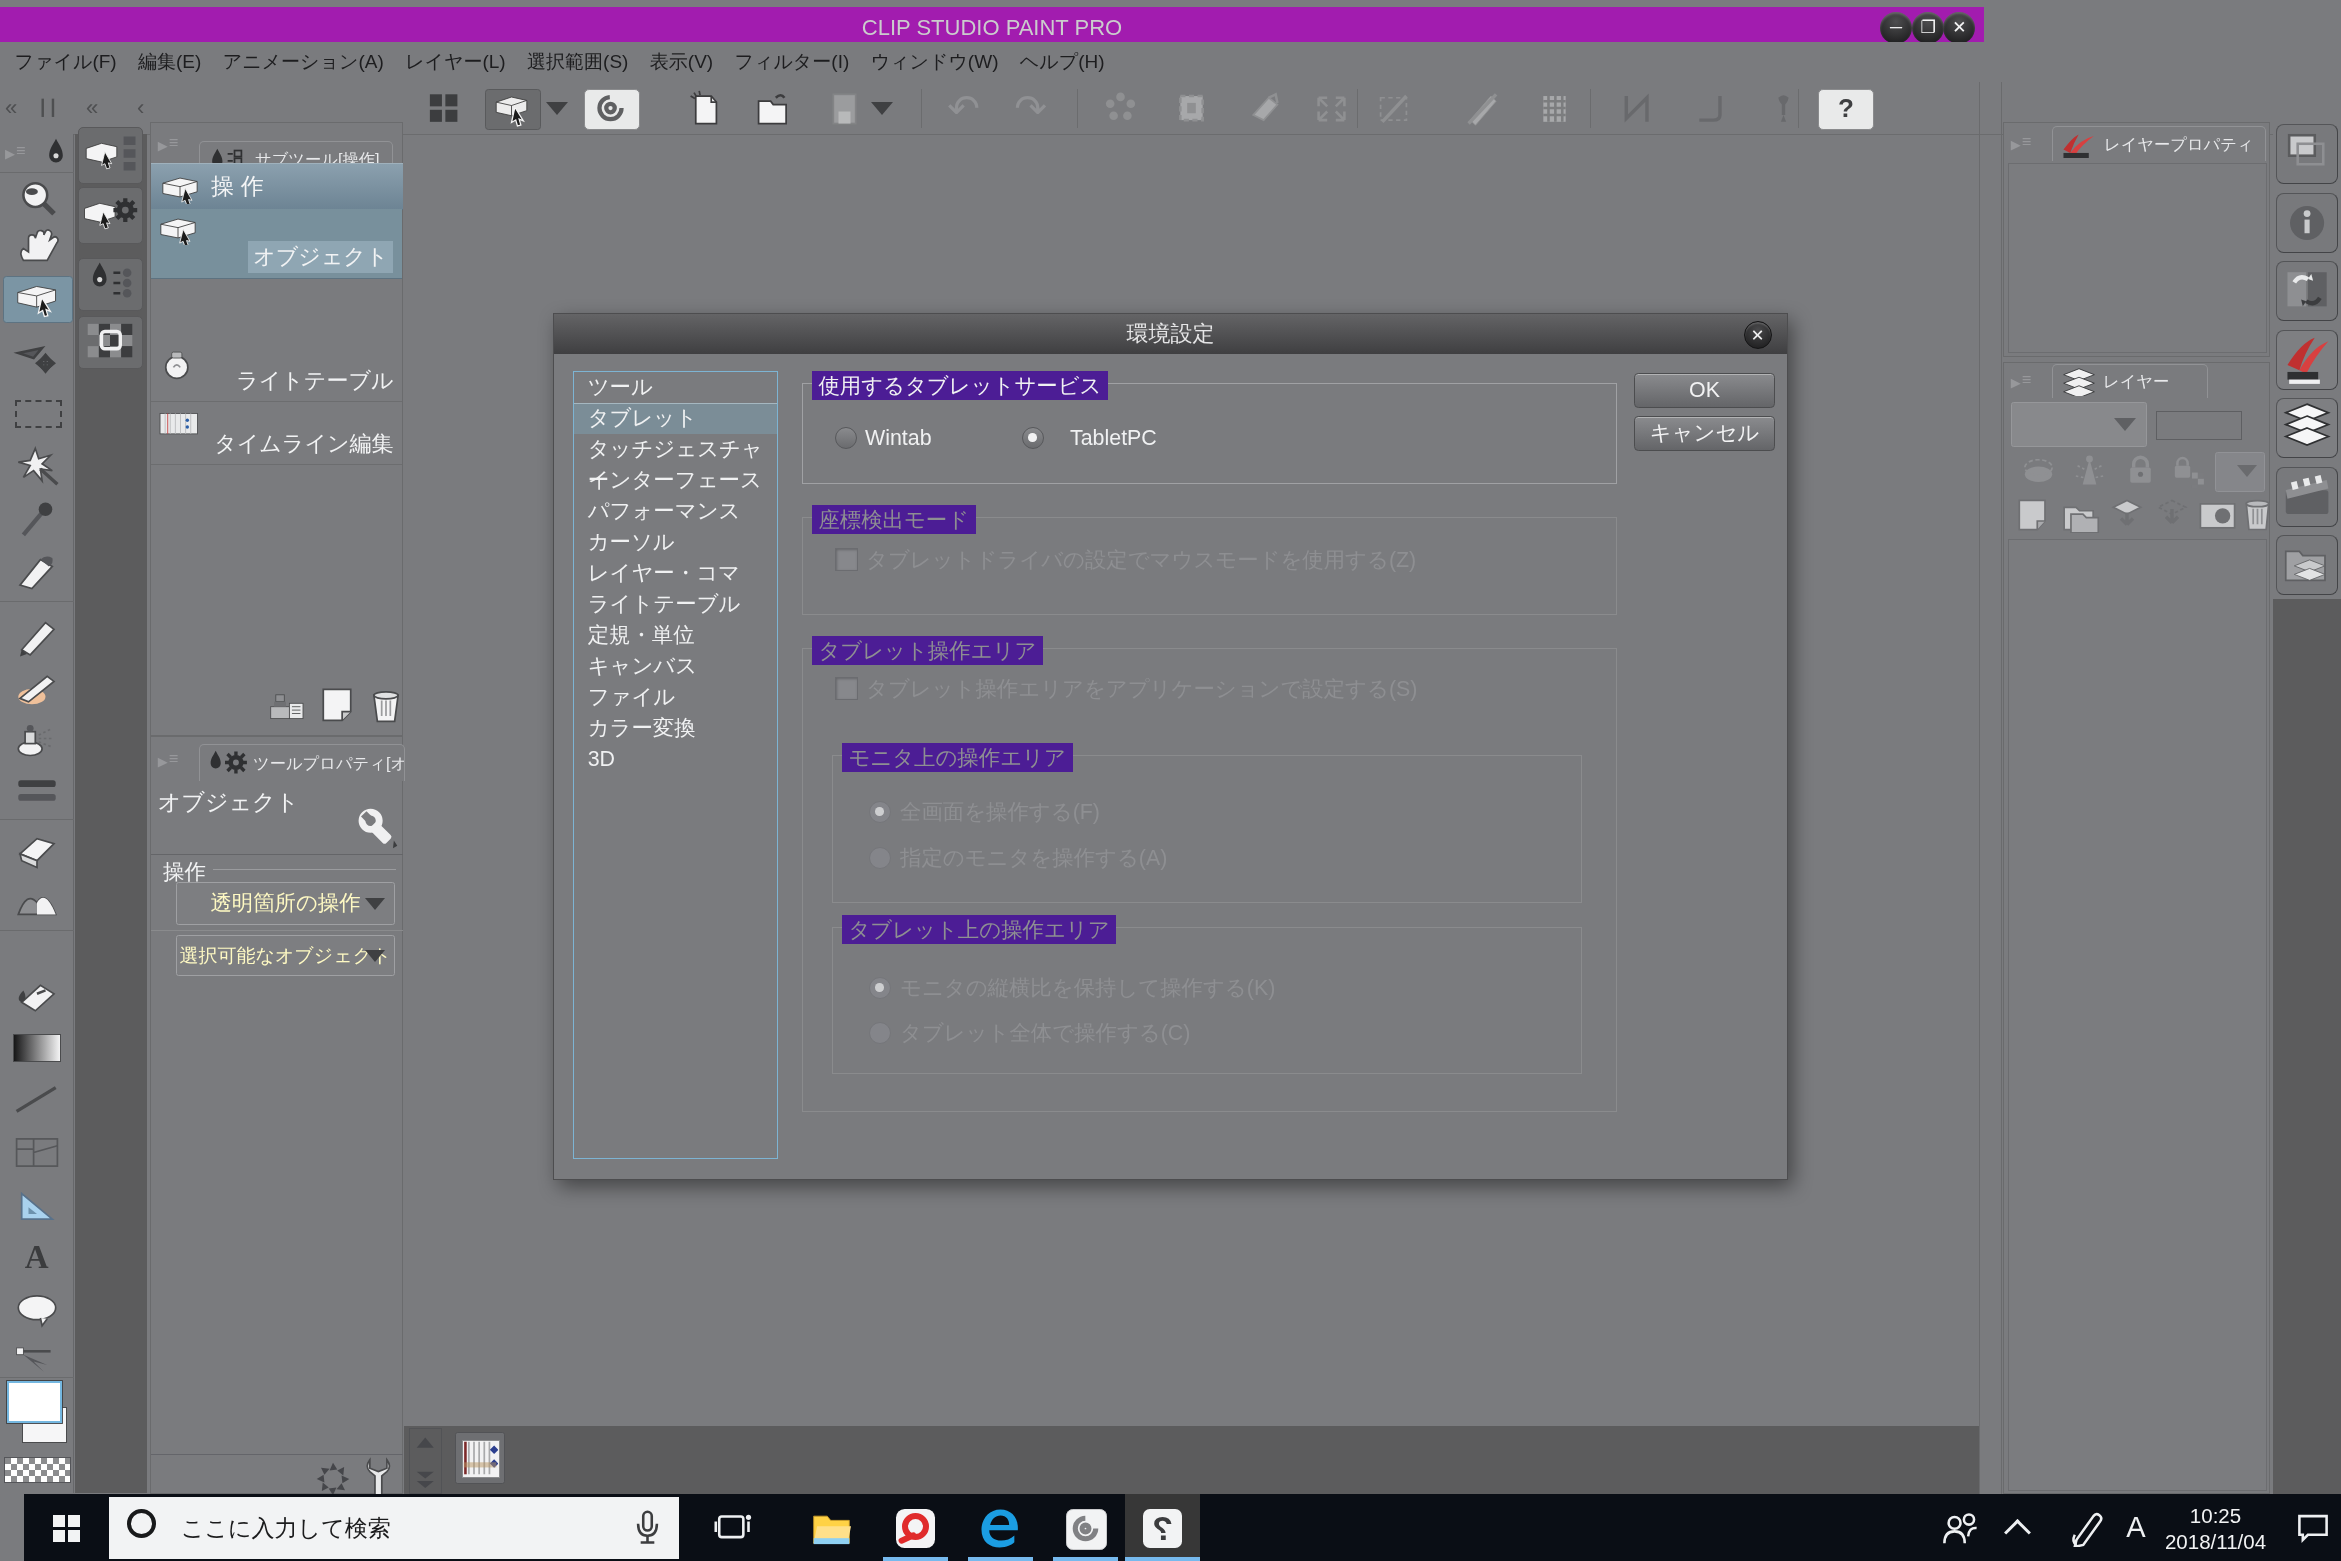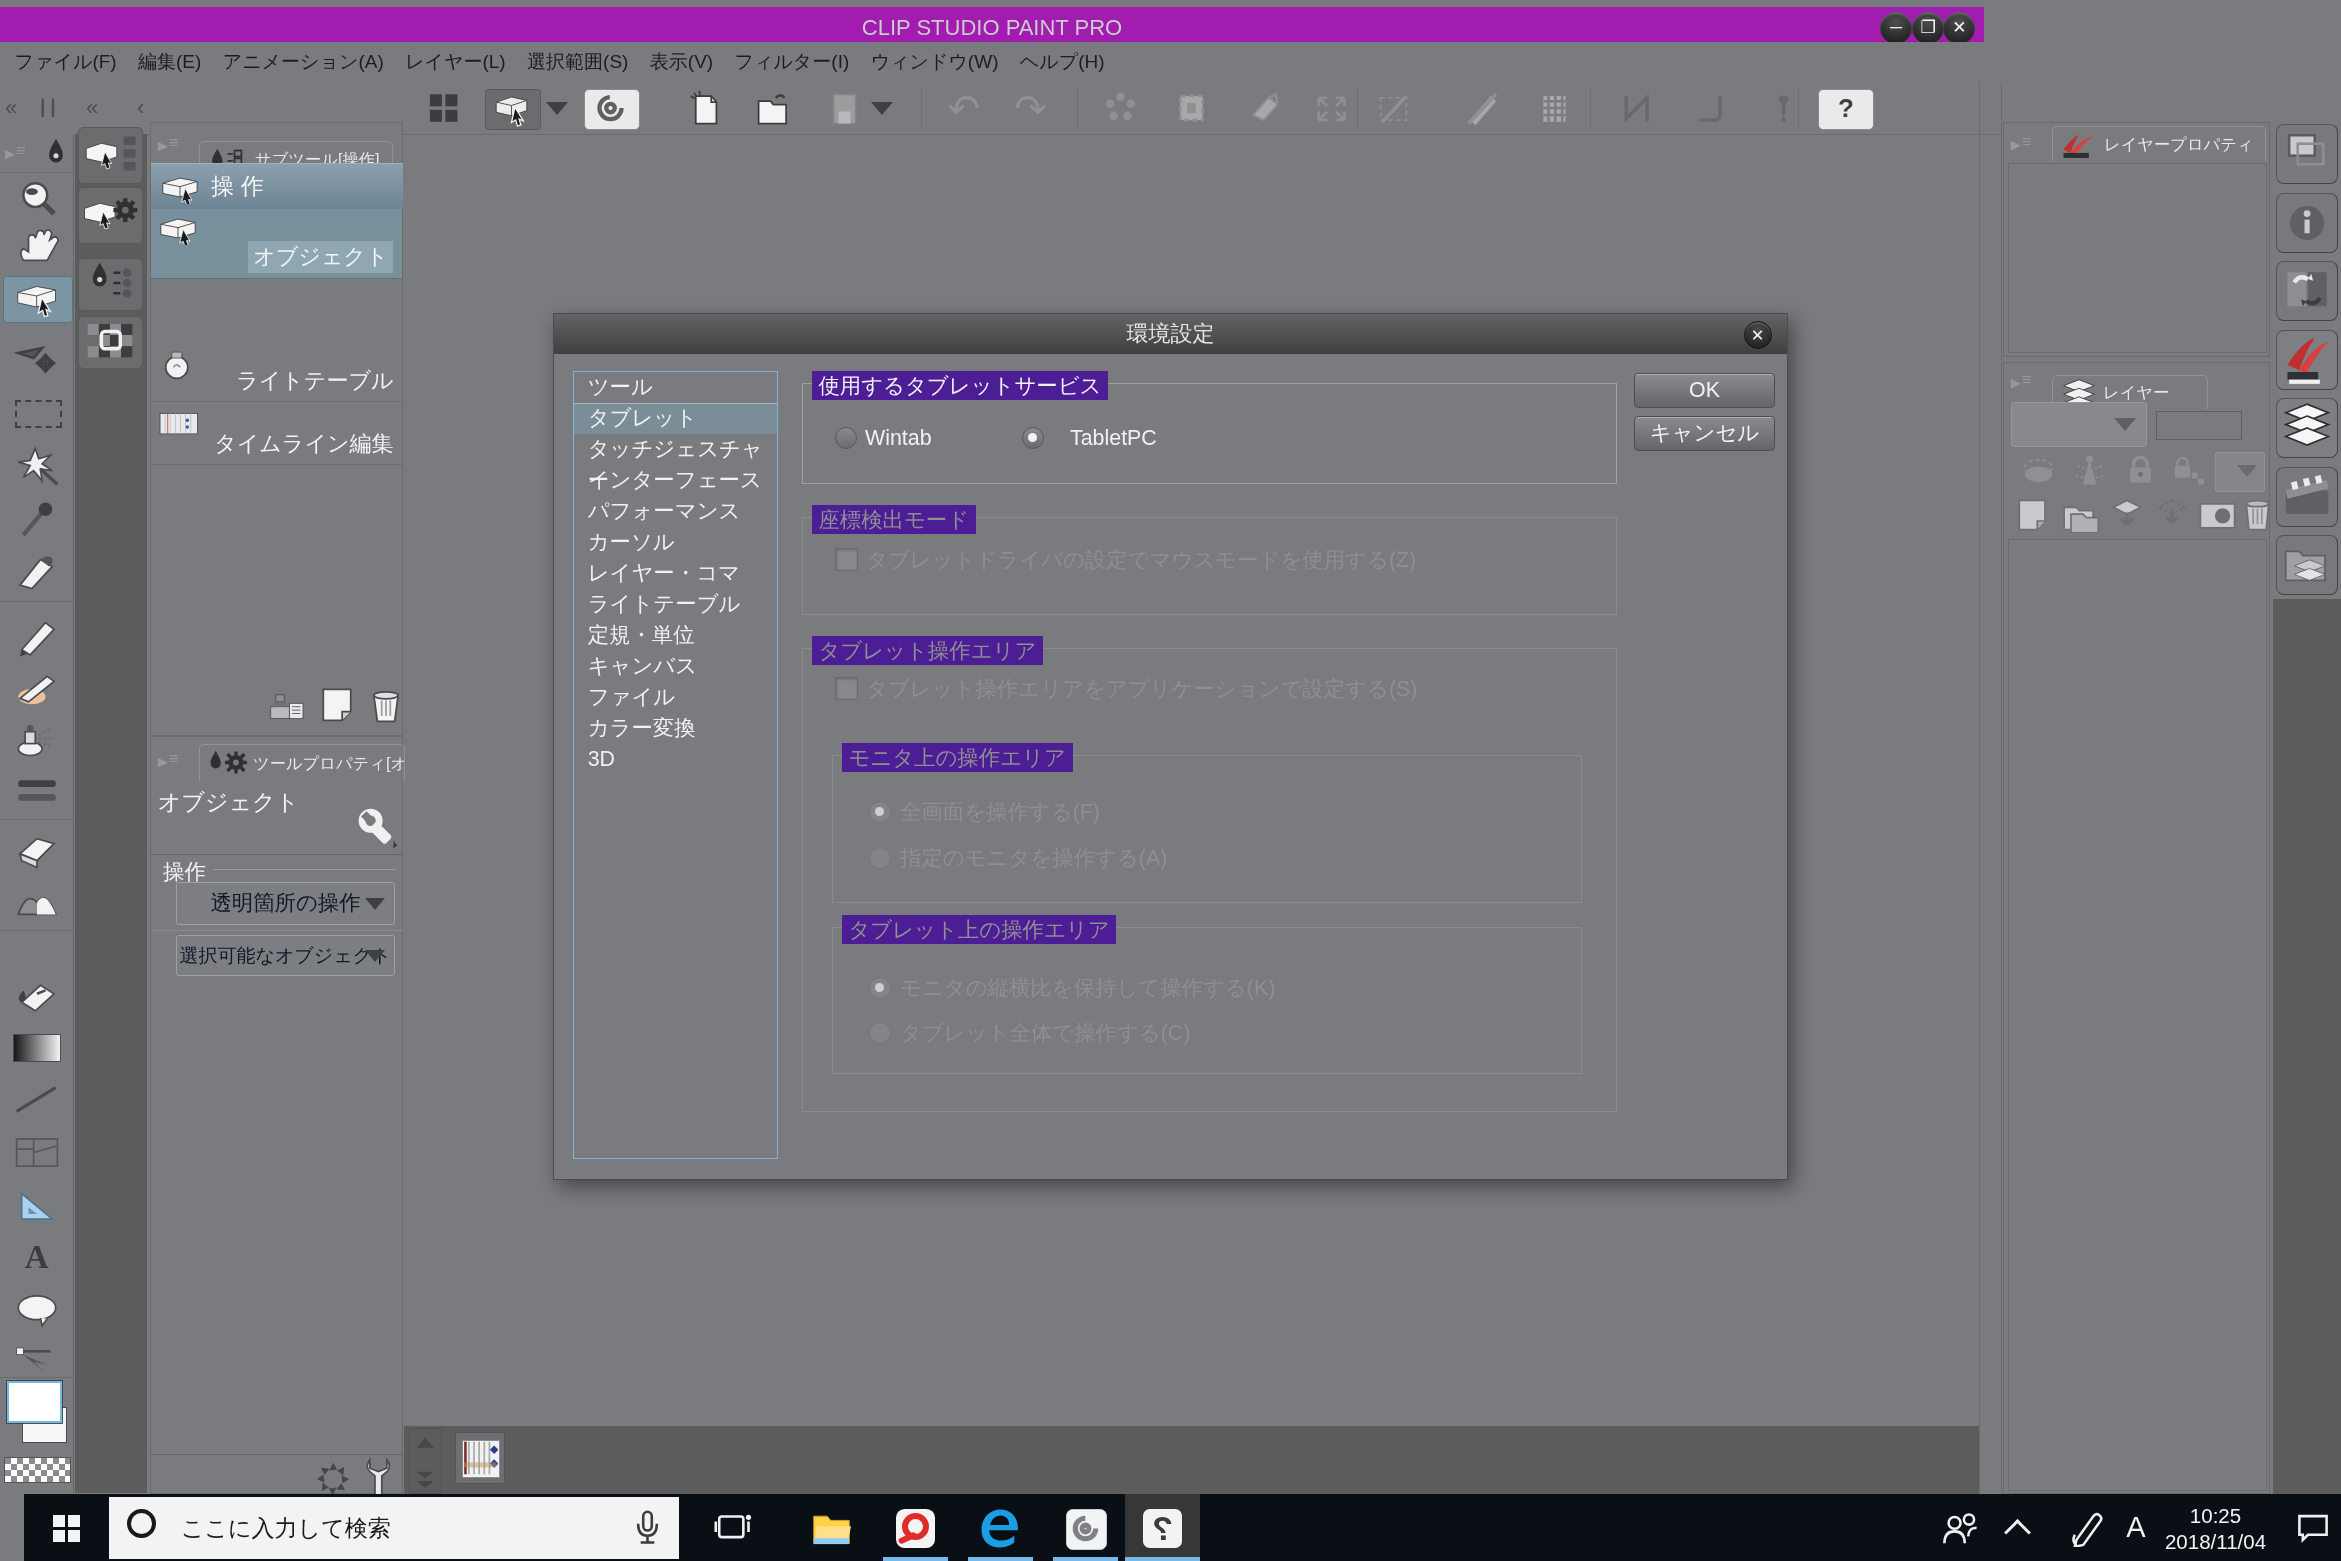--- a/index.html
+++ b/index.html
@@ -24,21 +24,21 @@
   .toolstrip{position:absolute;left:0;top:134px;width:74px;height:1359px;background:#7a7b7e;border-right:0.9px solid #66676a;box-sizing:border-box;}
   .tslot{position:absolute;left:2.6px;width:68px;height:45px;}
   .tslot.sel{background:#7b95a4;border:0.9px solid #5d7382;border-radius:3.4px;}
   .hline{position:absolute;left:0;width:74px;height:0.9px;background:#6a6b6d;}
   
   .subcol{position:absolute;left:75px;top:134px;width:72px;height:1359px;background:#5c5c5d;}
   .sctile{position:absolute;left:3.4px;width:63px;background:#6b6c6e;border:0.9px solid #59595b;border-radius:5.1px;}
   
   .lrow{position:absolute;left:0;width:100%;background:#7a7b7e;border-bottom:0.9px solid #6c6d6f;box-sizing:border-box;}
   .lrow .lbl{position:absolute;right:8.6px;bottom:5.1px;font-size:22px;color:#f2f3f4;}
-  .ddown{position:absolute;background:#7d7e81;border:0.9px solid #9fa0a3;border-radius:2.6px;color:#0f172a;font-size:21.4px;text-align:center;}
+  .ddown{position:absolute;background:#7d7e81;border:0.9px solid #9fa0a3;border-radius:2.6px;color:#fef9c3;font-size:21.4px;text-align:center;}
   .ddown .dar{position:absolute;right:8.6px;top:50%;margin-top:-5.1px;width:0;height:0;border-left:10.3px solid transparent;border-right:10.3px solid transparent;border-top:12px solid #3f4042;}
   
   .dialog{position:absolute;left:553px;top:313px;width:1235px;height:867px;background:#7a7b7e;border:1.7px solid #4d4d4f;box-sizing:border-box;box-shadow:5.1px 6.8px 19px rgba(0,0,0,0.45);}
   .dlg-title{position:absolute;left:0;top:0;width:100%;height:40px;background:linear-gradient(#646466,#3f3f41);color:#e6e6e7;font-size:22px;text-align:center;line-height:40px;}
   .dlg-close{position:absolute;right:15.4px;top:6.8px;width:26px;height:26px;background:radial-gradient(circle at 50% 30%,#4a4a4c,#181819);border:0.9px solid #141415;border-radius:50%;color:#f0f0f1;font-size:16.3px;line-height:26px;text-align:center;font-weight:bold;box-shadow:inset 0 1.7px 1.7px rgba(255,255,255,0.2);}
   .dlg-list{position:absolute;left:19px;top:57px;width:205px;height:788px;border:0.9px solid #7db4d3;box-sizing:border-box;}
   .dli{height:31px;line-height:31px;font-size:21.4px;color:#f0f1f2;padding-left:13.7px;}
   .dli.sel{background:#7b8d97;box-shadow:inset 0 0.9px 0 #a5b7c0;}
   .fs{position:absolute;border:0.9px solid #a0a1a4;box-sizing:border-box;}
   .fs.dis{border-color:#8a8b8d;}
@@ -650,21 +650,21 @@
           <path d="M12 26 Q24 10 40 6 Q26 16 18 28 Z" fill="#d84040"></path>
           <rect x="4" y="26" width="30" height="6" fill="#2f3032"></rect>
         </svg>
       <span style="position:absolute;left:51px;top:0;line-height:34px;">レイヤープロパティ</span>
     </span>
     <div class="abs" style="left:4.3px;top:40px;width:257px;height:188px;background:#7b7c7f;border:0.9px solid #6c6d70;"></div>
   </div>
 
   <div class="panel" style="left:2003px;top:362px;width:267px;height:1132px;">
     <span class="pmenu" style="left:6.8px;top:6.8px;">▶<b>≡</b></span>
-    <span class="ptab" style="left:48px;top:12px;width:154px;height:33px;text-align:center;">
+    <span class="ptab" style="left:48px;top:1px;width:154px;height:33px;text-align:center;">
       <svg class="abs" style="left:6.8px;top:1.7px;" width="38" height="29" viewBox="0 0 44 34">
           <path d="M22 2 L40 9 L22 16 L4 9 Z" fill="#f0f0f1" stroke="#2f3032"></path>
           <path d="M22 12 L40 19 L22 26 L4 19 Z" fill="#f0f0f1" stroke="#2f3032"></path>
           <path d="M22 22 L40 29 L22 36 L4 29 Z" fill="#f0f0f1" stroke="#2f3032"></path>
         </svg>
       <span style="position:absolute;left:50px;top:0;line-height:33px;">レイヤー</span>
     </span>
     <div class="abs" style="left:6.8px;top:39px;width:134px;height:43px;background:#88898c;border:0.9px solid #96979a;border-radius:2.6px;">
       <span style="position:absolute;right:10.3px;top:15.4px;width:0;height:0;border-left:11px solid transparent;border-right:11px solid transparent;border-top:13px solid #5f6063;"></span>
     </div>

